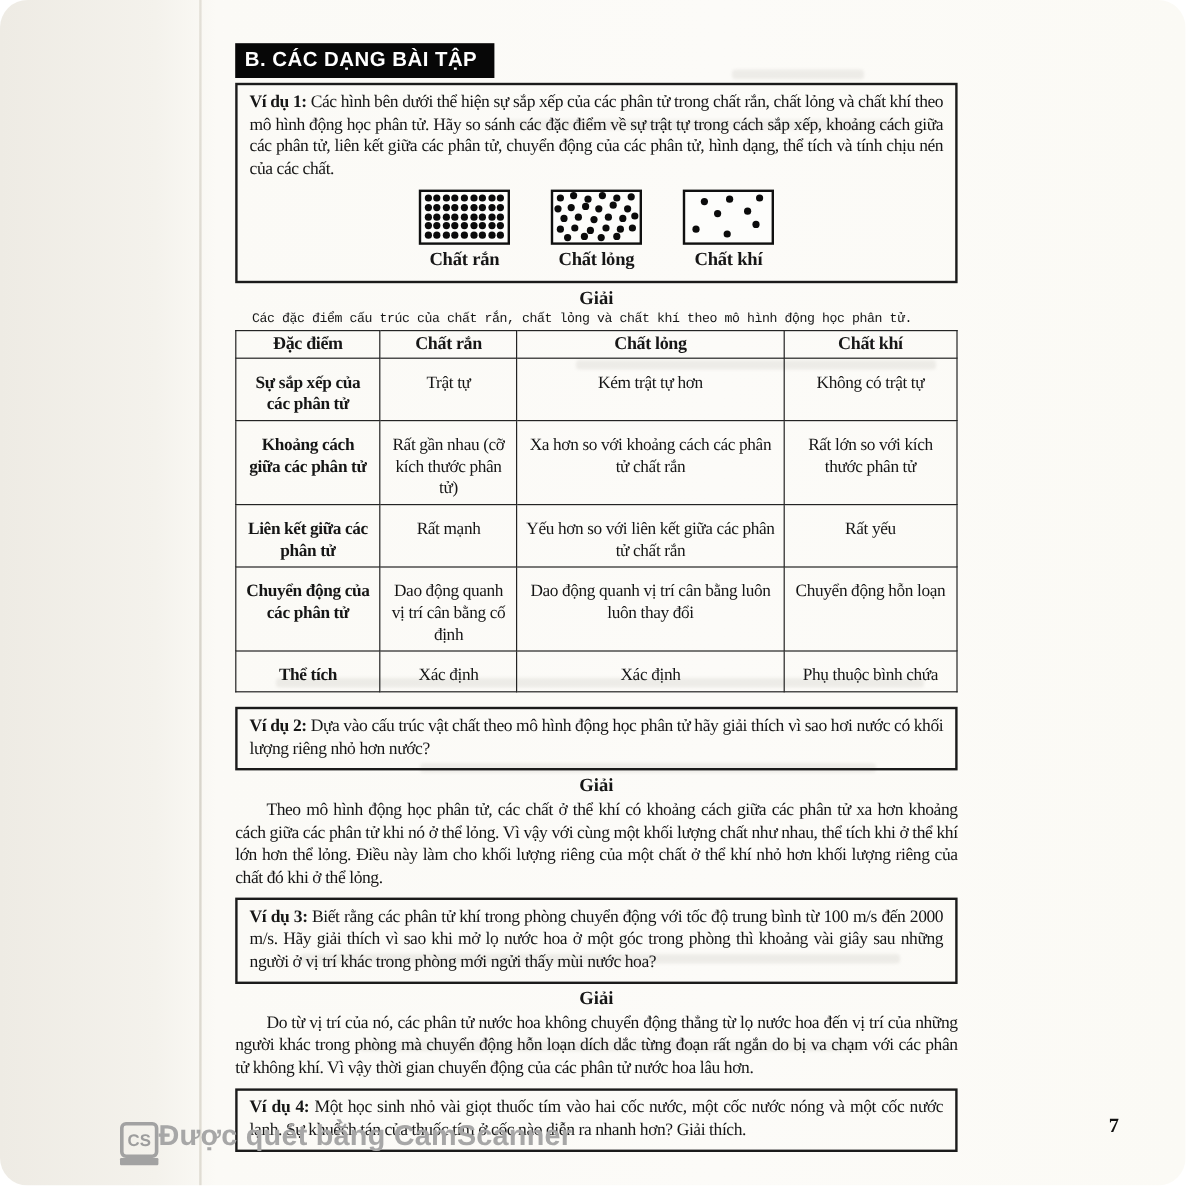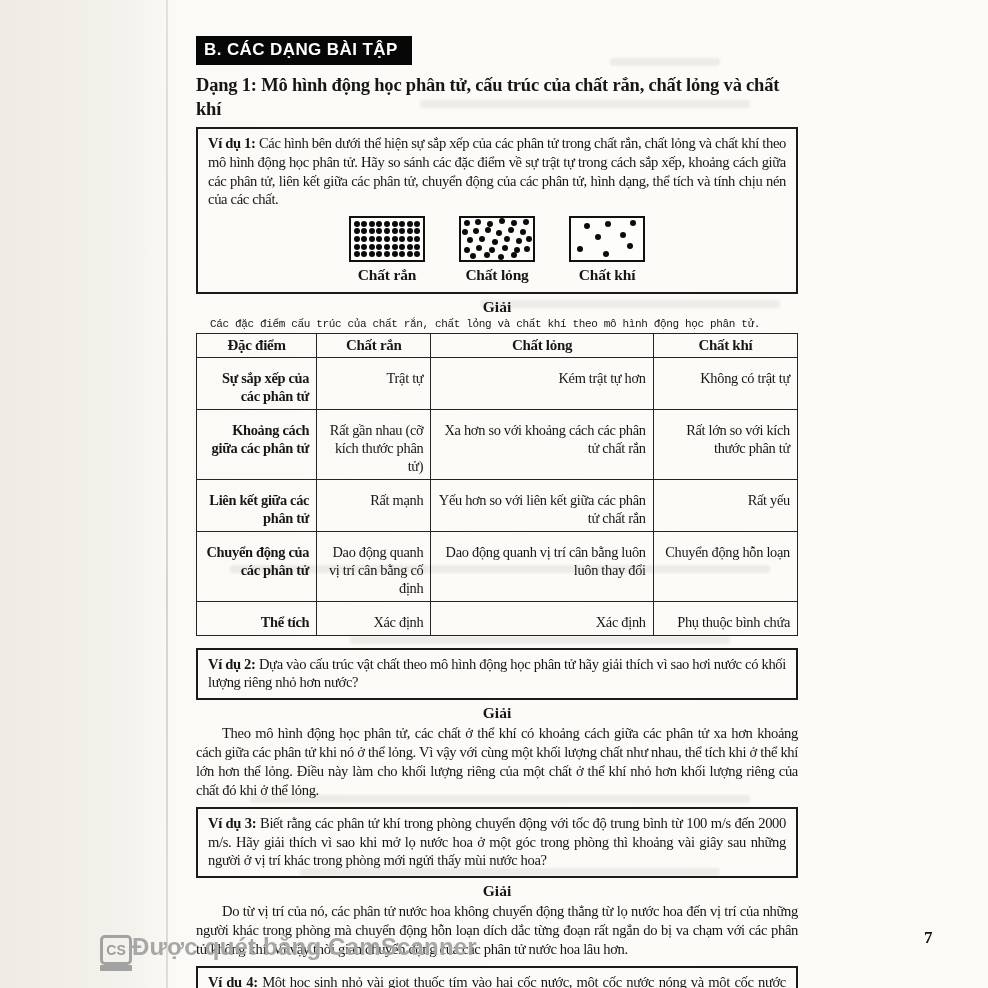--- a/index.html
+++ b/index.html
@@ -1,20 +1,20 @@
 <!DOCTYPE html>
 <html><head>
 <meta charset="utf-8">
 <style>
   html,body{margin:0;padding:0;}
   body{width:988px;height:988px;background:#ffffff;}
   .scan-page{
     position:relative;width:988px;height:988px;overflow:hidden;
     background:linear-gradient(90deg,#eeebe4 0px,#f4f2ec 130px,#fbfaf6 180px,#fcfbf8 600px,#fbfaf5 988px);
-    font-family:"Liberation Serif",serif;color:#161616;
+    font-family:"Liberation Serif",serif;color:#161616;border-radius:23px;
   }
   .crease{position:absolute;left:166px;top:0;width:2px;height:988px;
     background:linear-gradient(180deg,#dcd8ce,#ccc8bd 60%,#d8d4c9);opacity:.75;z-index:1;}
   .bleed-bar{position:absolute;background:#8f8b81;opacity:.13;filter:blur(1.3px);
     height:8px;border-radius:3px;z-index:1;}
   .content{position:absolute;left:196px;top:36px;width:602px;z-index:2;}
 
   .section-header{display:inline-block;background:#070707;color:#ffffff;
     font-family:"Liberation Sans",sans-serif;font-weight:bold;font-size:17px;
     padding:4px 14px 5px 8px;letter-spacing:.4px;}
@@ -33,21 +33,21 @@
   .dot{width:6px;height:6px;background:#0b0b0b;border-radius:50%;display:block;}
   .dot.abs{position:absolute;transform:translate(-50%,-50%);}
   .fig-label{font-weight:bold;font-size:15.5px;margin-top:3px;letter-spacing:-.2px;}
 
   .giai{text-align:center;font-weight:bold;font-size:15.5px;margin:4px 0 2px 0;}
   .table-intro{font-size:11px;letter-spacing:-.35px;margin:0 0 3px 0;text-indent:14px;font-family:Liberation Mono, monospace;}
 
   table.props{width:100%;border-collapse:collapse;font-size:14.4px;line-height:1.25;
     letter-spacing:-.3px;table-layout:fixed;}
   .props th,.props td{border:1.7px solid #242424;padding:11px 7px 4px 7px;vertical-align:top;
-    text-align:right;overflow:hidden;}
+    text-align:center;overflow:hidden;}
   .props thead th{text-align:center;font-size:15px;padding:2px 4px;}
   .props tbody th{font-weight:bold;}
 
   .para{font-size:14.6px;letter-spacing:-.35px;line-height:1.3;text-align:justify;
     text-indent:26px;margin:2px 0 2px 0;}
 
   .scanner{position:absolute;left:100px;top:933px;display:flex;align-items:flex-start;
     color:#a7a7a7;font-family:"Liberation Sans",sans-serif;z-index:2;}
   .cs-logo{width:26px;height:24px;border:3px solid #a2a2a2;border-radius:5px;display:flex;
     align-items:center;justify-content:center;font-weight:bold;font-size:14px;color:#9d9d9d;
@@ -69,21 +69,20 @@
   <div class="bleed-bar" style="left:480px;top:300px;width:300px"></div>
   <div class="bleed-bar" style="left:230px;top:565px;width:540px"></div>
   <div class="bleed-bar" style="left:350px;top:636px;width:380px"></div>
   <div class="bleed-bar" style="left:250px;top:795px;width:500px"></div>
   <div class="bleed-bar" style="left:300px;top:868px;width:420px"></div>
 
   <div class="content">
 
     <div class="section-header">B. CÁC DẠNG BÀI TẬP</div>
 
-    <div class="dang-title">Dạng 1: Mô hình động học phân tử, cấu trúc của chất rắn, chất lỏng và chất khí</div>
 
     <div class="example-box">
       <span class="ex-label">Ví dụ 1:</span>
       <span>Các hình bên dưới thể hiện sự sắp xếp của các phân tử trong chất rắn, chất lỏng và chất khí theo mô hình động học phân tử. Hãy so sánh các đặc điểm về sự trật tự trong cách sắp xếp, khoảng cách giữa các phân tử, liên kết giữa các phân tử, chuyển động của các phân tử, hình dạng, thể tích và tính chịu nén của các chất.</span>
       <div class="figures-row">
           <div class="fig">
             <div class="fig-box grid" style="grid-template-columns: repeat(9, 1fr);">
               <span class="dot"></span>
               <span class="dot"></span>
               <span class="dot"></span>

